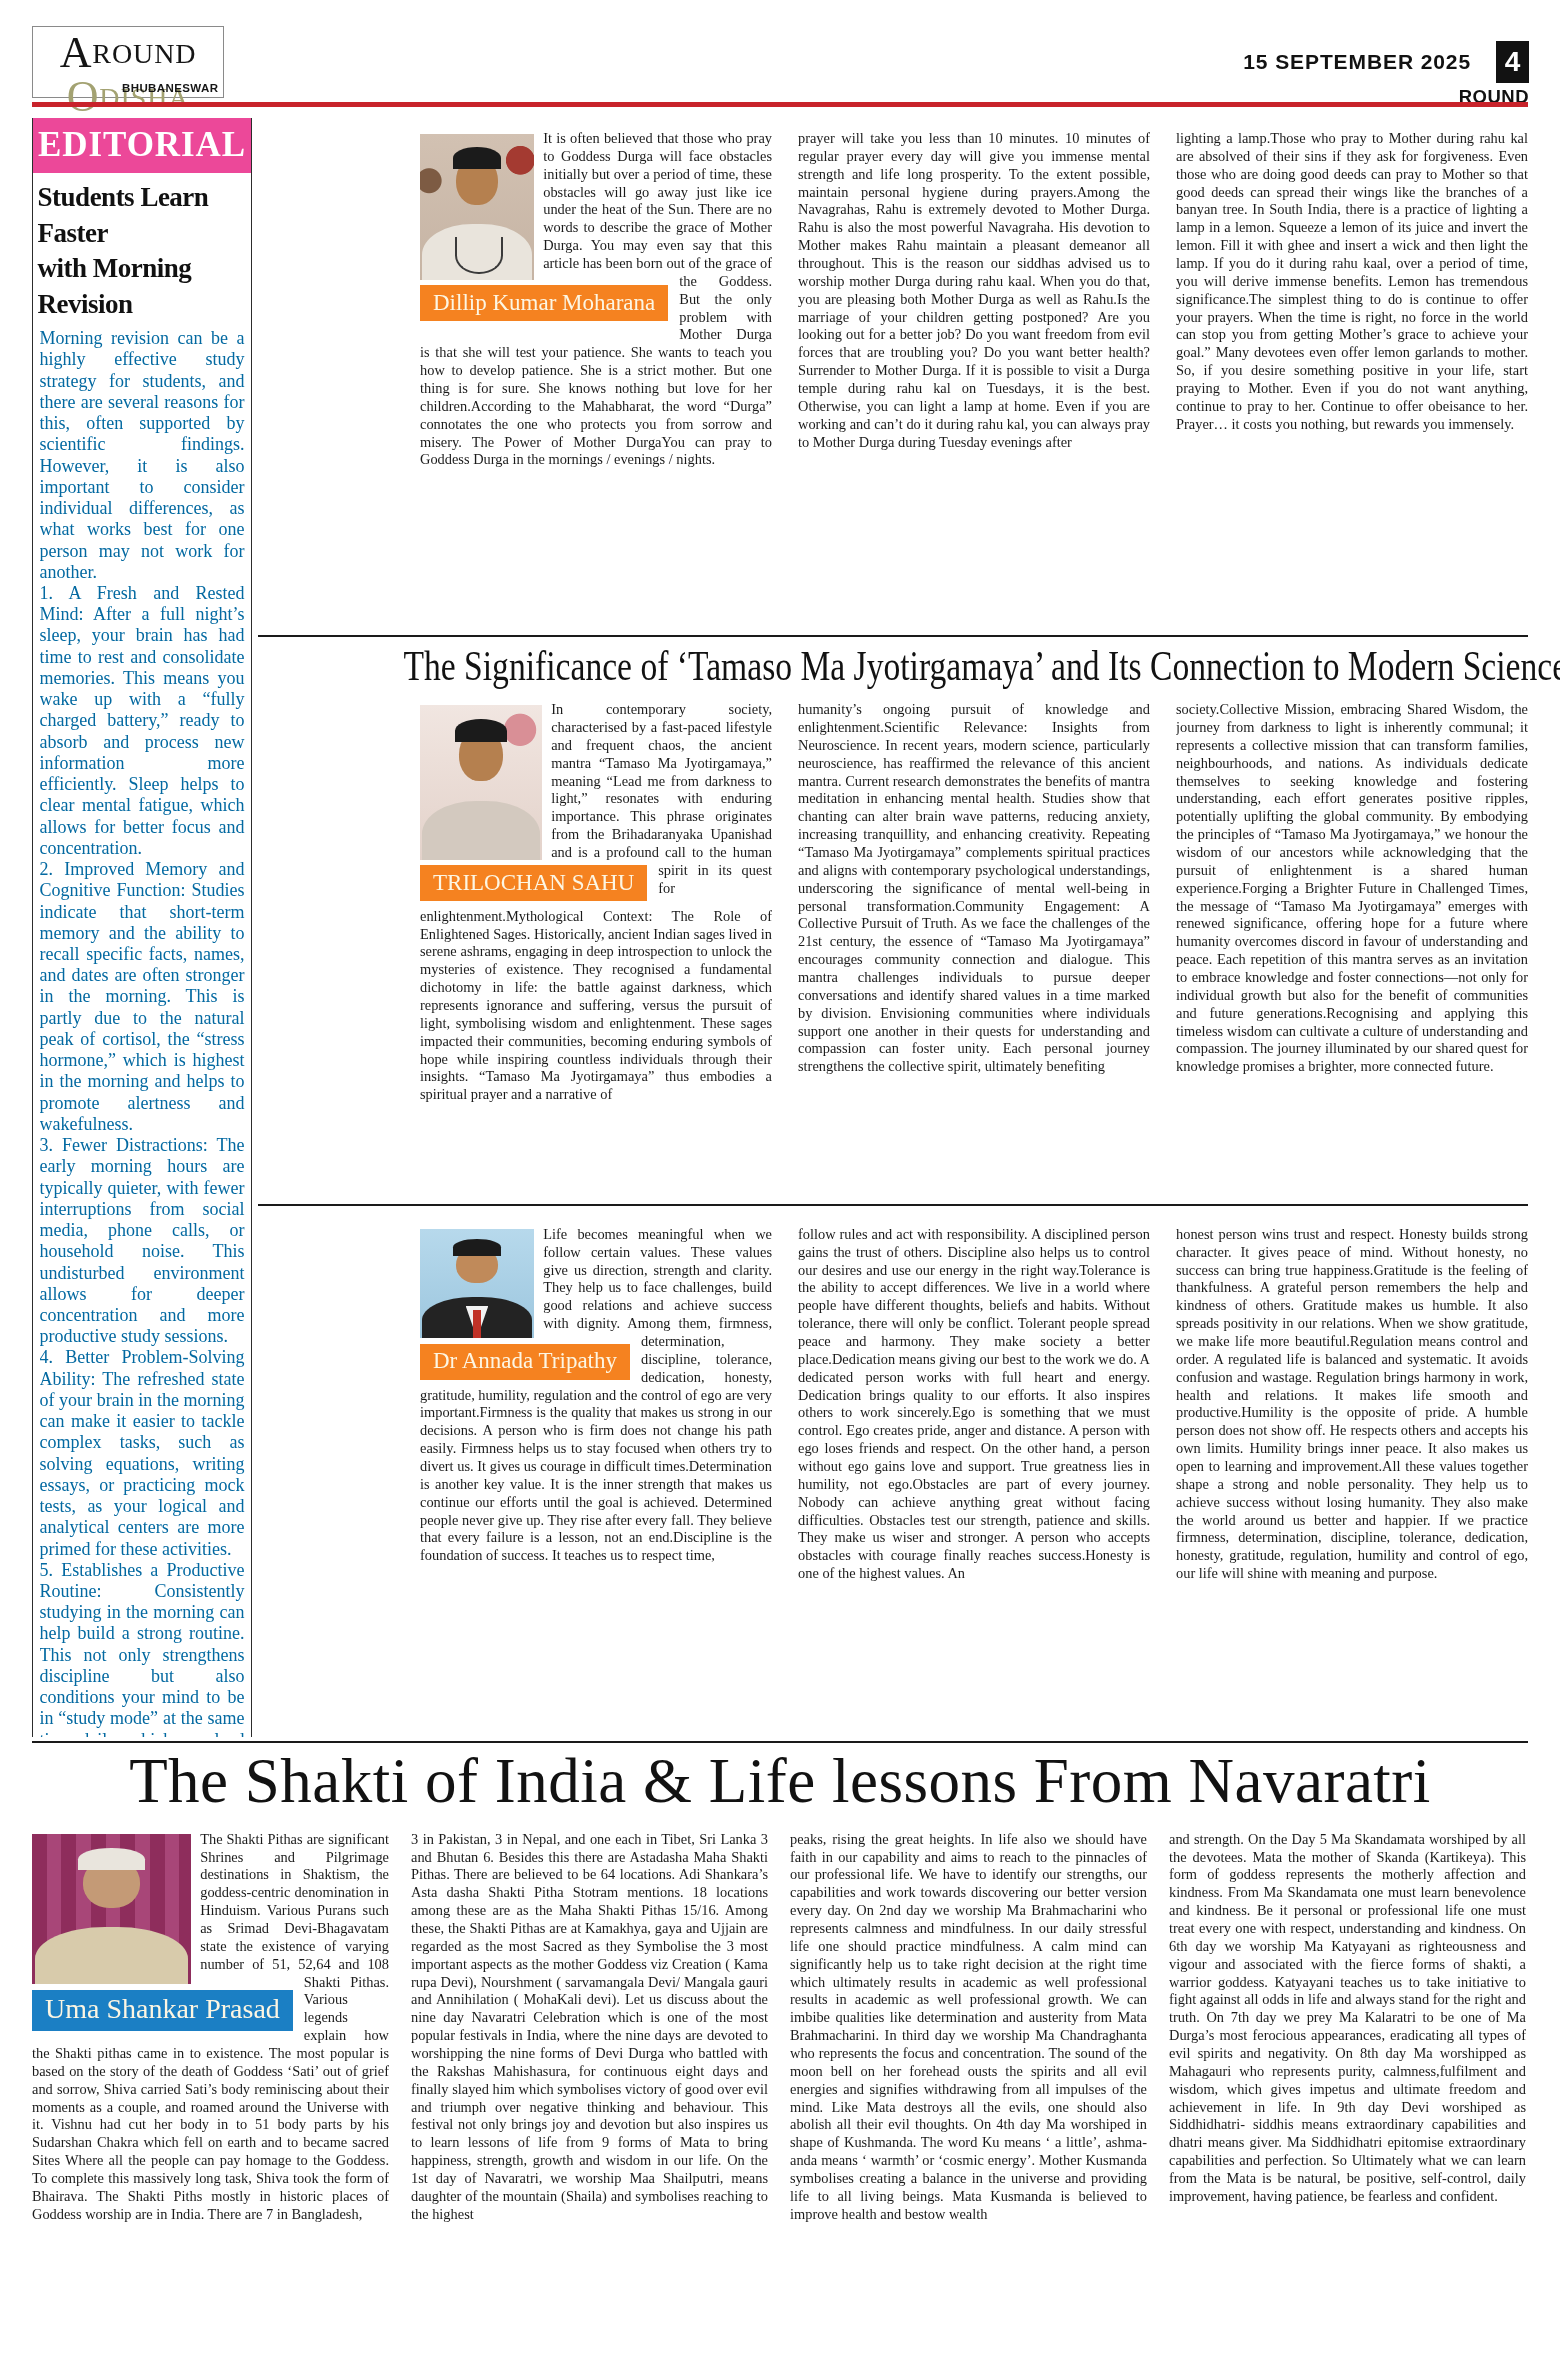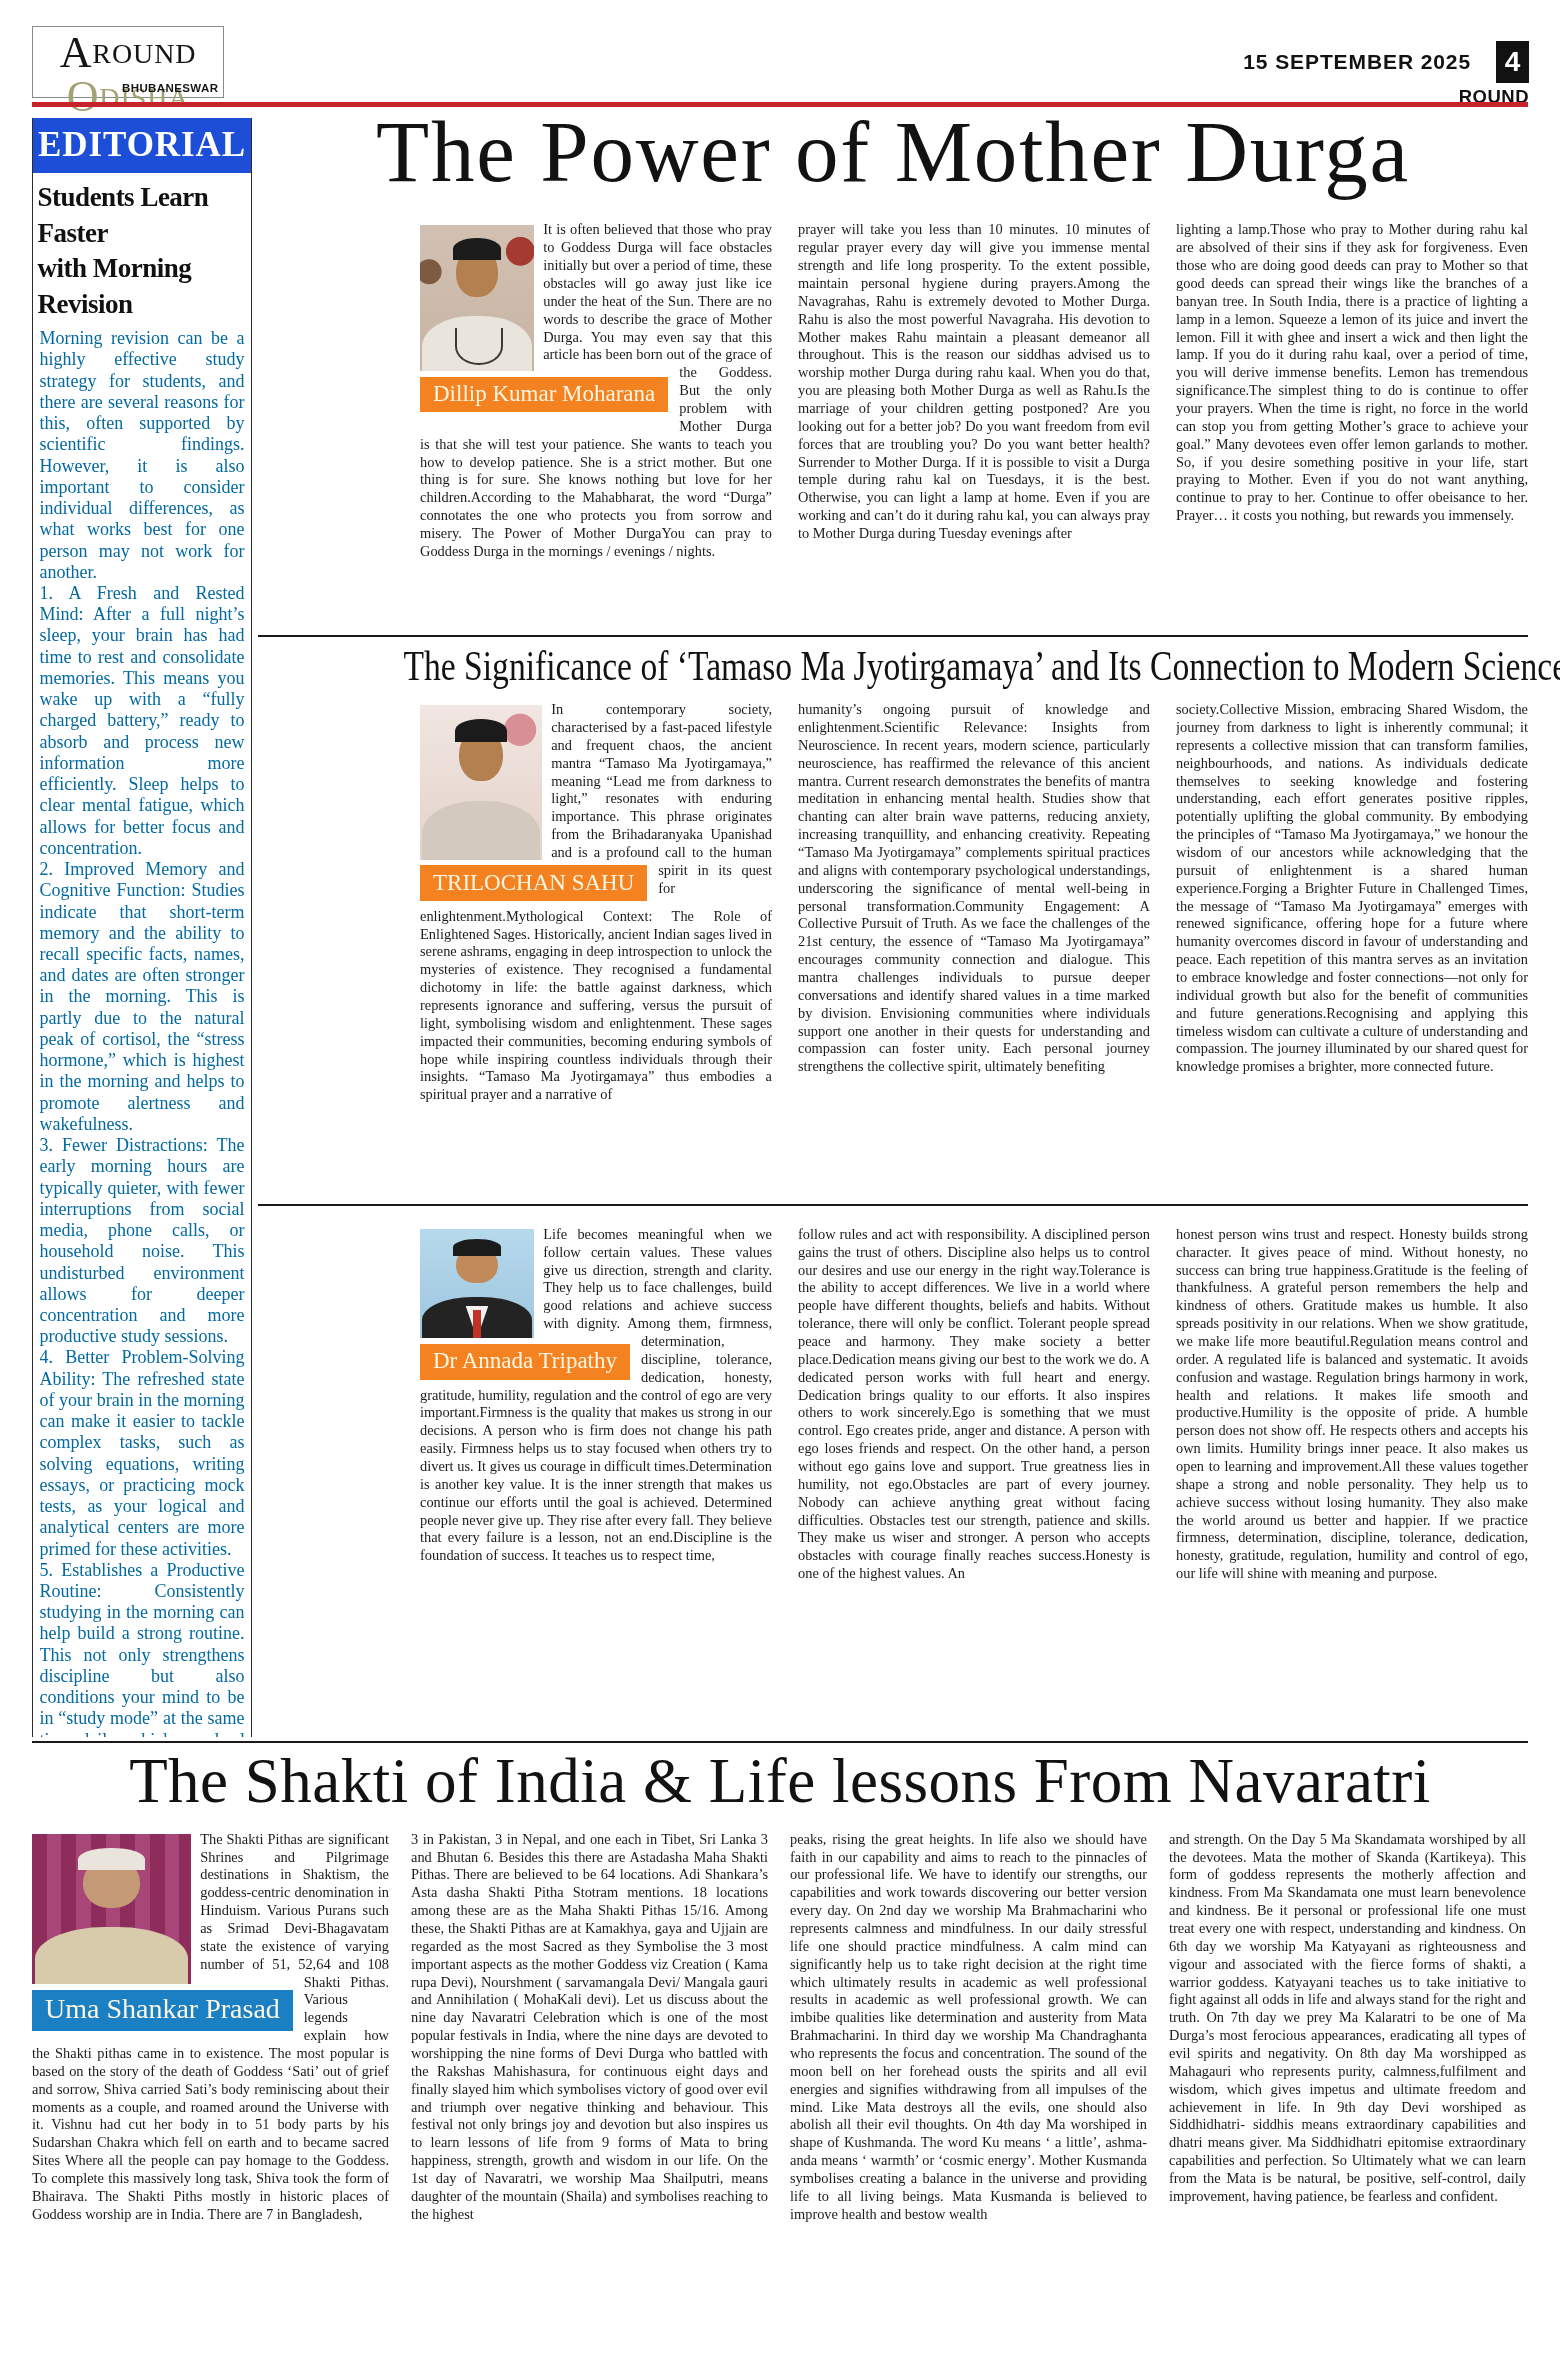--- a/index.html
+++ b/index.html
@@ -18,21 +18,21 @@
   #dateline{position:absolute;right:32px;top:41px;text-align:right;font-family:"Liberation Sans",sans-serif;}
   .date-row{display:flex;align-items:center;justify-content:flex-end;gap:25px;}
   .date-text{font-weight:bold;font-size:21px;letter-spacing:0.9px;color:#121212;}
   .page-box{display:inline-flex;align-items:center;justify-content:center;width:33px;height:42px;
     background:#121212;color:#fff;font-size:28px;font-weight:bold;}
   .day-text{font-weight:bold;font-size:18.5px;color:#121212;margin-top:2.8px;letter-spacing:0.5px;}
   #redrule{position:absolute;left:32px;top:102px;width:1496px;height:4.6px;background:var(--accent-red,#c8232b);}
   
   #editorial{position:absolute;left:32px;top:118px;width:220px;height:1619px;
     border-left:0.9px solid #2c2c2c;border-right:0.9px solid #2c2c2c;box-sizing:border-box;overflow:hidden;}
-  .ed-label{background:#1d4ed8;color:#fff;font-weight:bold;font-size:35px;text-align:center;
+  .ed-label{background:#ec4899;color:#fff;font-weight:bold;font-size:35px;text-align:center;
     padding:6.5px 0 8.3px;letter-spacing:0.9px;}
   .ed-headline{margin:7.4px 4.6px 5.5px;font-size:27px;font-weight:600;line-height:1.32;color:#111;
     white-space:pre-line;letter-spacing:-0.5px;}
   .ed-body{margin:1.8px 6.5px;font-size:18px;line-height:1.18;text-align:justify;white-space:pre-line;
     color:#0369a1;overflow:hidden;height:1440px;}
   
   .art{position:absolute;}
   .art h2{margin:0;text-align:center;font-weight:400;color:#121212;line-height:1.05;}
   #art1{left:258px;top:106px;width:1270px;height:528px;}
   #art1 h2{font-size:87px;letter-spacing:1.8px;}
@@ -119,21 +119,20 @@
 5. Establishes a Productive Routine: Consistently studying in the morning can help build a strong routine. This not only strengthens discipline but also conditions your mind to be in “study mode” at the same time daily, which can lead to improved overall academic performance.
 Considerations and Alternatives:
 While morning revision has many advantages, it’s not a one-size-fits-all solution.
 * Individual Chronotype: Not all students are “morning people.” Some individuals, known as “night owls,” may have a different biological rhythm and find that they are more alert and productive in the afternoon or evening.
 * Memory Consolidation: While mornings are great for acquiring new information, studying at night can also be beneficial because the brain consolidates memories during sleep. This means that information learned right before bed may be better retained.
 * Task-Specific Learning: Some research suggests that different cognitive tasks are better suited for different times of the day. For example, mornings may be ideal for tasks requiring rote memorization, while afternoons may be better for activities that require integrating new information with existing knowledge and making connections.
 Ultimately, the best time to study is when you feel most focused, alert, and productive. However, the scientific evidence points to several benefits of morning revision, making it a valuable strategy for many students.</p>
 </aside>
 
 <section class="art" id="art1">
-  <h2>The Power of Mother Durga</h2>
   <div class="cols">
     <div class="col">
       <div class="photo ph1">
         <div class="p-hair"></div>
         <div class="p-head"></div>
         <div class="p-torso"></div>
         <div class="p-steth"></div>
       </div>
       <div class="nameplate np-orange"><span>Dillip Kumar Moharana</span></div>
       <p class="body">It is often believed that those who pray to Goddess Durga will face obstacles initially but over a period of time, these obstacles will go away just like ice under the heat of the Sun. There are no words to describe the grace of Mother Durga. You may even say that this article has been born out of the grace of the Goddess. But the only problem with Mother Durga is that she will test your patience. She wants to teach you how to develop patience. She is a strict mother. But one thing is for sure. She knows nothing but love for her children.According to the Mahabharat, the word “Durga” connotates the one who protects you from sorrow and misery. The Power of Mother DurgaYou can pray to Goddess Durga in the mornings / evenings / nights.</p>

